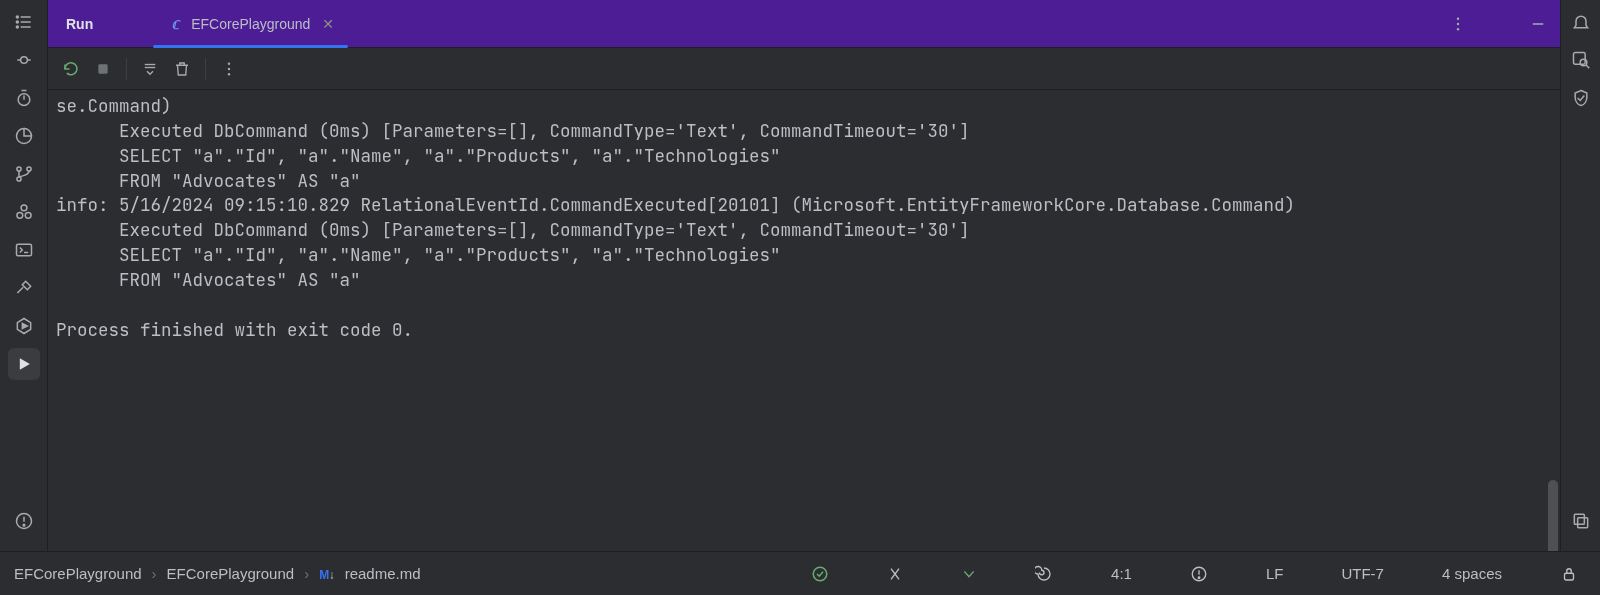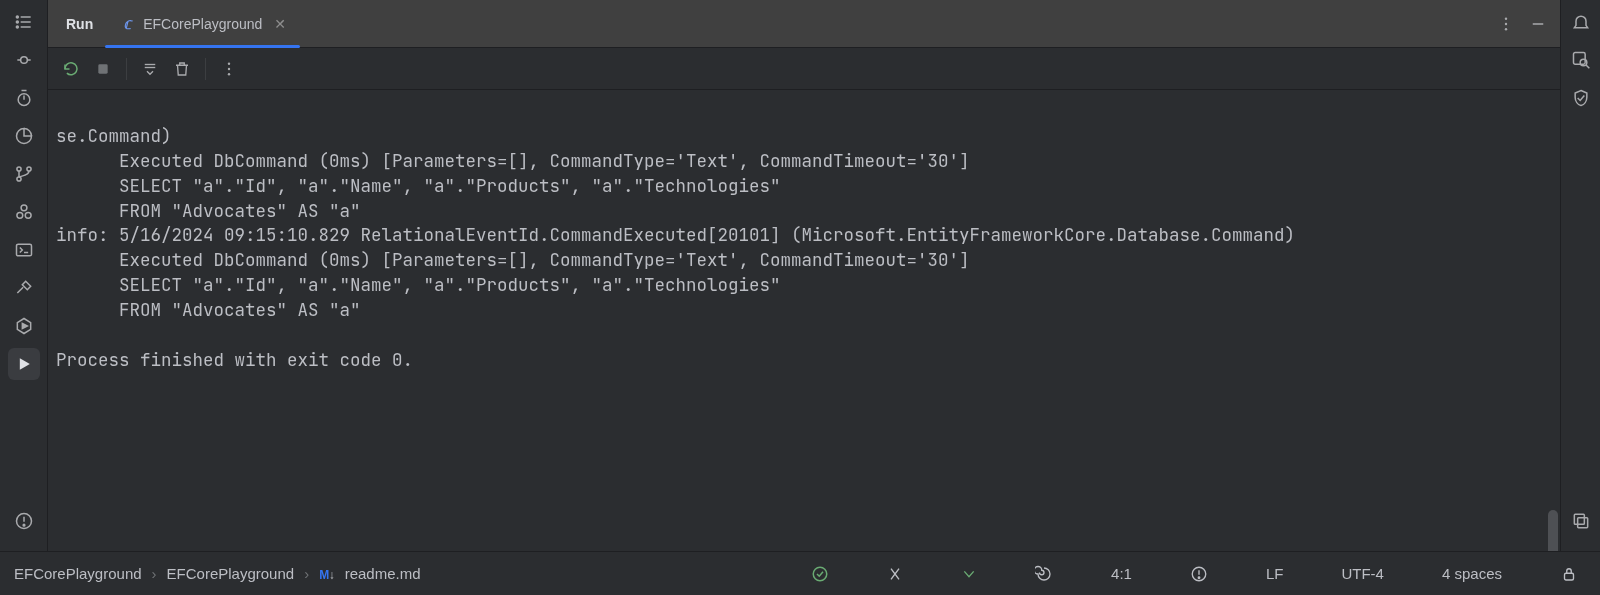--- a/index.html
+++ b/index.html
@@ -7,34 +7,34 @@
   body { display:flex; flex-direction:column; }
 
   .main-area { flex:1; display:flex; min-height:0;}
   .left-rail { width:48px; background:#2b2d30; border-right:1px solid #1e1f22; display:flex; flex-direction:column; align-items:center; padding-top:6px; gap:6px;}
   .left-rail .spacer { flex:1; }
   .rail-btn { width:32px; height:32px; display:flex; align-items:center; justify-content:center; border-radius:6px; cursor:pointer; color:#a9aaad;}
   .rail-btn.active { background:#3a3c40; color:#dfe1e5;}
   .rail-btn svg { width:20px; height:20px; }
 
   .center-col { flex:1; display:flex; flex-direction:column; min-width:0; }
-  .tab-bar { height:48px; display:flex; align-items:stretch; border-bottom:1px solid #1e1f22; background:#404040; padding-left:6px; padding-right:6px;}
+  .tab-bar { height:48px; display:flex; align-items:stretch; border-bottom:1px solid #1e1f22; background:#4c1d95; padding-left:6px; padding-right:6px;gap:48px;}
   .run-label { display:flex; align-items:center; font-weight:700; color:#dfe1e5; padding:0 12px; font-size:14px;}
   .tab { display:flex; align-items:center; gap:8px; padding:0 14px; height:48px; position:relative; color:#bcbec4; cursor:pointer; font-size:14px;}
   .tab.active::after { content:""; position:absolute; left:0; right:0; bottom:0; height:3px; background:#3574f0; border-radius:2px;}
   .tab .close { color:#8e8e8e; font-size:14px; margin-left:4px;}
   .tab-icon { width:16px; height:16px; display:inline-flex; align-items:center; justify-content:center; color:#6c95eb; font-style:italic; font-weight:700; font-size:12px;}
   .tab-bar .spacer { flex:1; }
   .tab-ctrl { width:32px; display:flex; align-items:center; justify-content:center; color:#a9aaad; cursor:pointer;}
 
   .tool-row { height:42px; display:flex; align-items:center; gap:2px; padding:0 8px; border-bottom:1px solid #1e1f22;}
   .tool-btn { width:30px; height:30px; display:flex; align-items:center; justify-content:center; border-radius:6px; cursor:pointer; color:#a9aaad;}
   .tool-sep { width:1px; height:22px; background:#3c3e41; margin:0 6px;}
 
-  .console { flex:1; overflow:hidden; position:relative;margin-top:30px; }
+  .console { flex:1; overflow:hidden; position:relative; }
   .console pre { padding:4px 8px 12px 8px; margin:0; font-family:"JetBrains Mono","Menlo","Consolas",monospace; font-size:17.5px; line-height:1.42; color:#bcbec4; white-space:pre-wrap; word-break:break-all;}
   .scroll-thumb { position:absolute; right:2px; top:390px; width:10px; height:100px; background:#4e5054; border-radius:5px;}
 
   .right-rail { width:40px; background:#2b2d30; border-left:1px solid #1e1f22; display:flex; flex-direction:column; align-items:center; padding-top:6px; gap:6px;}
   .right-rail .spacer { flex:1; }
 
   .status-bar { height:44px; border-top:1px solid #1e1f22; background:#2b2d30; display:flex; align-items:center; padding:0 14px; gap:10px; color:#bcbec4; font-size:15px;}
   .status-bar .spacer { flex:1; }
   .crumb { display:flex; align-items:center; gap:10px;}
   .chev { color:#6f7275; }
@@ -266,21 +266,21 @@
   </div>
   <div class="status-item">4:1</div>
   <div class="status-item">
     <svg width="18" height="18" viewBox="0 0 24 24" fill="none" stroke="currentColor" stroke-width="1.8">
         <circle cx="12" cy="12" r="9"></circle>
         <line x1="12" y1="7" x2="12" y2="13"></line>
         <circle cx="12" cy="17" r="1" fill="currentColor"></circle>
       </svg>
   </div>
   <div class="status-item">LF</div>
-  <div class="status-item">UTF-4</div>
+  <div class="status-item">UTF-7</div>
   <div class="status-item">4 spaces</div>
   <div class="status-item">
     <svg width="18" height="18" viewBox="0 0 24 24" fill="none" stroke="currentColor" stroke-width="1.8">
         <rect x="6" y="11" width="12" height="9" rx="2"></rect>
         <path d="M9 11 V8 a3 3 0 0 1 6 0 V11"></path>
       </svg>
   </div>
 </div>
 
 </body></html>

